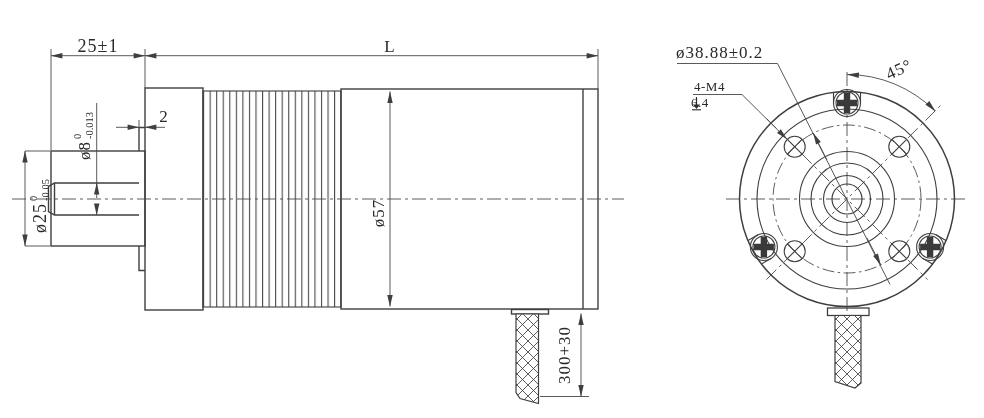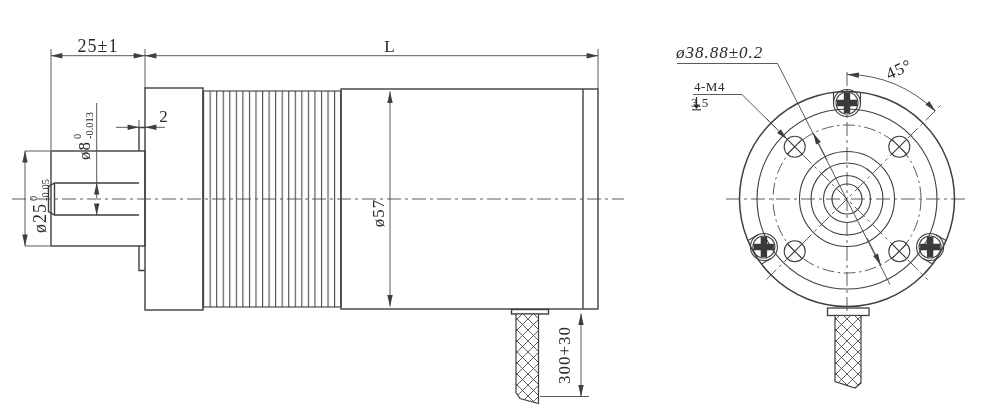--- a/index.html
+++ b/index.html
@@ -172,30 +172,30 @@
 </div>
 
 <div class="lbl fs17 rot" style="left:343px;top:201px;width:70px;height:24px;">
   <span>ø57</span>
 </div>
 
 <div class="lbl fs17 rot" style="left:518px;top:344px;width:92px;height:22px;">
   <span>300+30</span>
 </div>
 
-<span class="lbl fs17" style="left:676px;top:44px;font-style:italic;">ø38.88±0.2</span>
+<span class="lbl fs17" style="left:676px;top:44px;">ø38.88±0.2</span>
 
 <span class="lbl fs15" style="left:694px;top:80px;">4-M4</span>
 
 <div class="lbl fs15 depthrow" style="left:691px;top:96px;">
   <svg width="11" height="15" viewBox="0 0 11 15">
     <path d="M5.5,1 V9" stroke="#2a2a2a" stroke-width="1.2" fill="none"></path>
     <path d="M5.5,13 L2,8.5 H9 Z" fill="#2a2a2a"></path>
     <path d="M1,13.8 H10" stroke="#2a2a2a" stroke-width="1.1" fill="none"></path>
   </svg>
-  <span>3.5</span>
+  <span>6.4</span>
 </div>
 
 <div class="lbl fs17 tilt ctr" style="left:872px;top:61px;width:54px;">
   <span>45°</span>
 </div>
 
 </div>
 
 </body></html>

